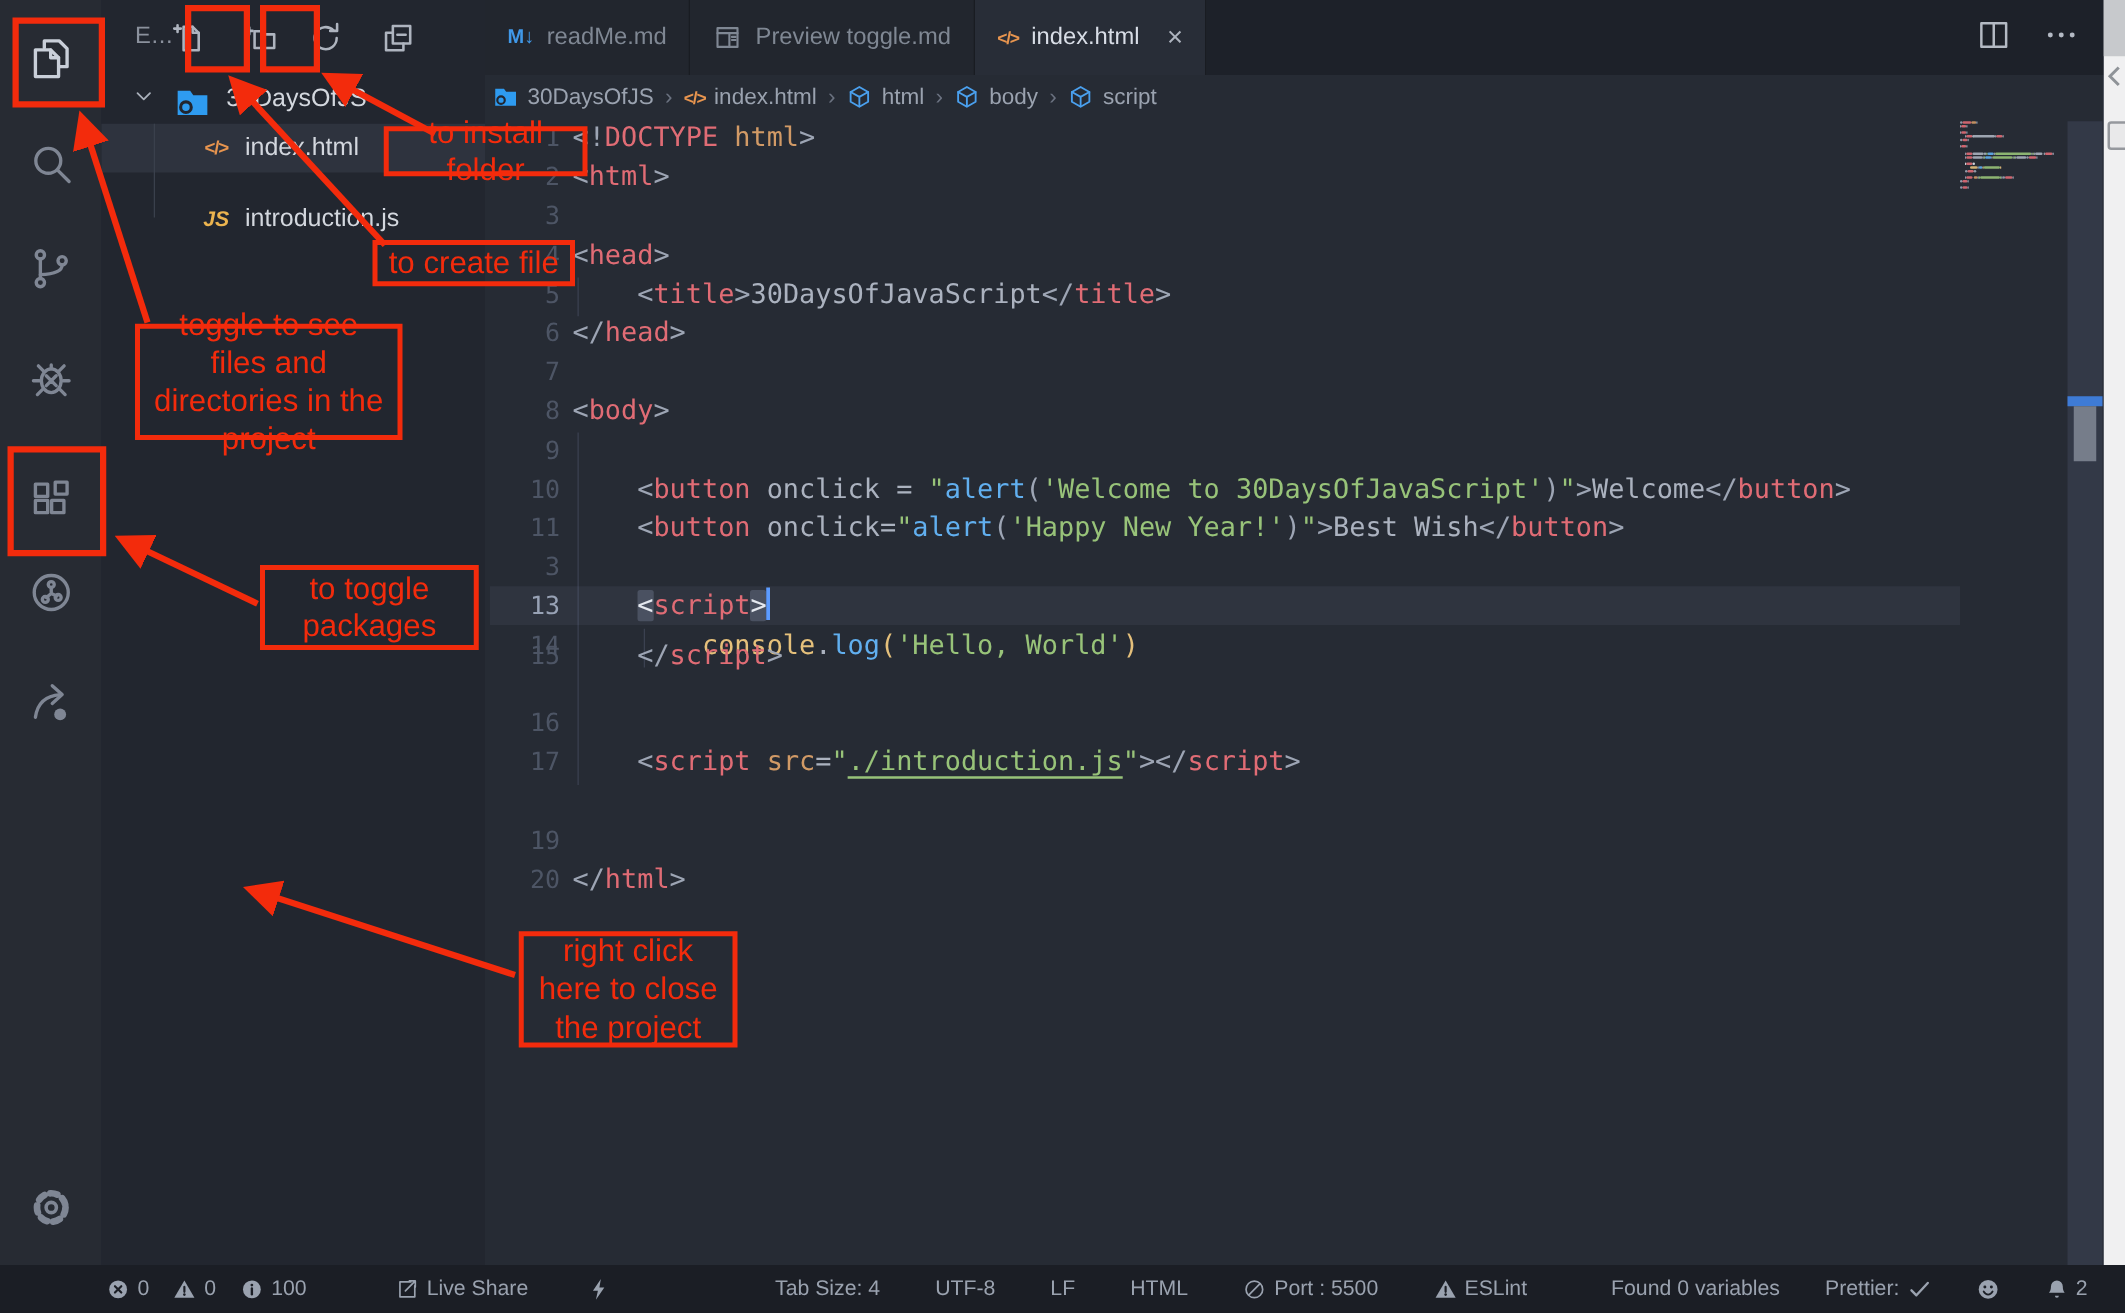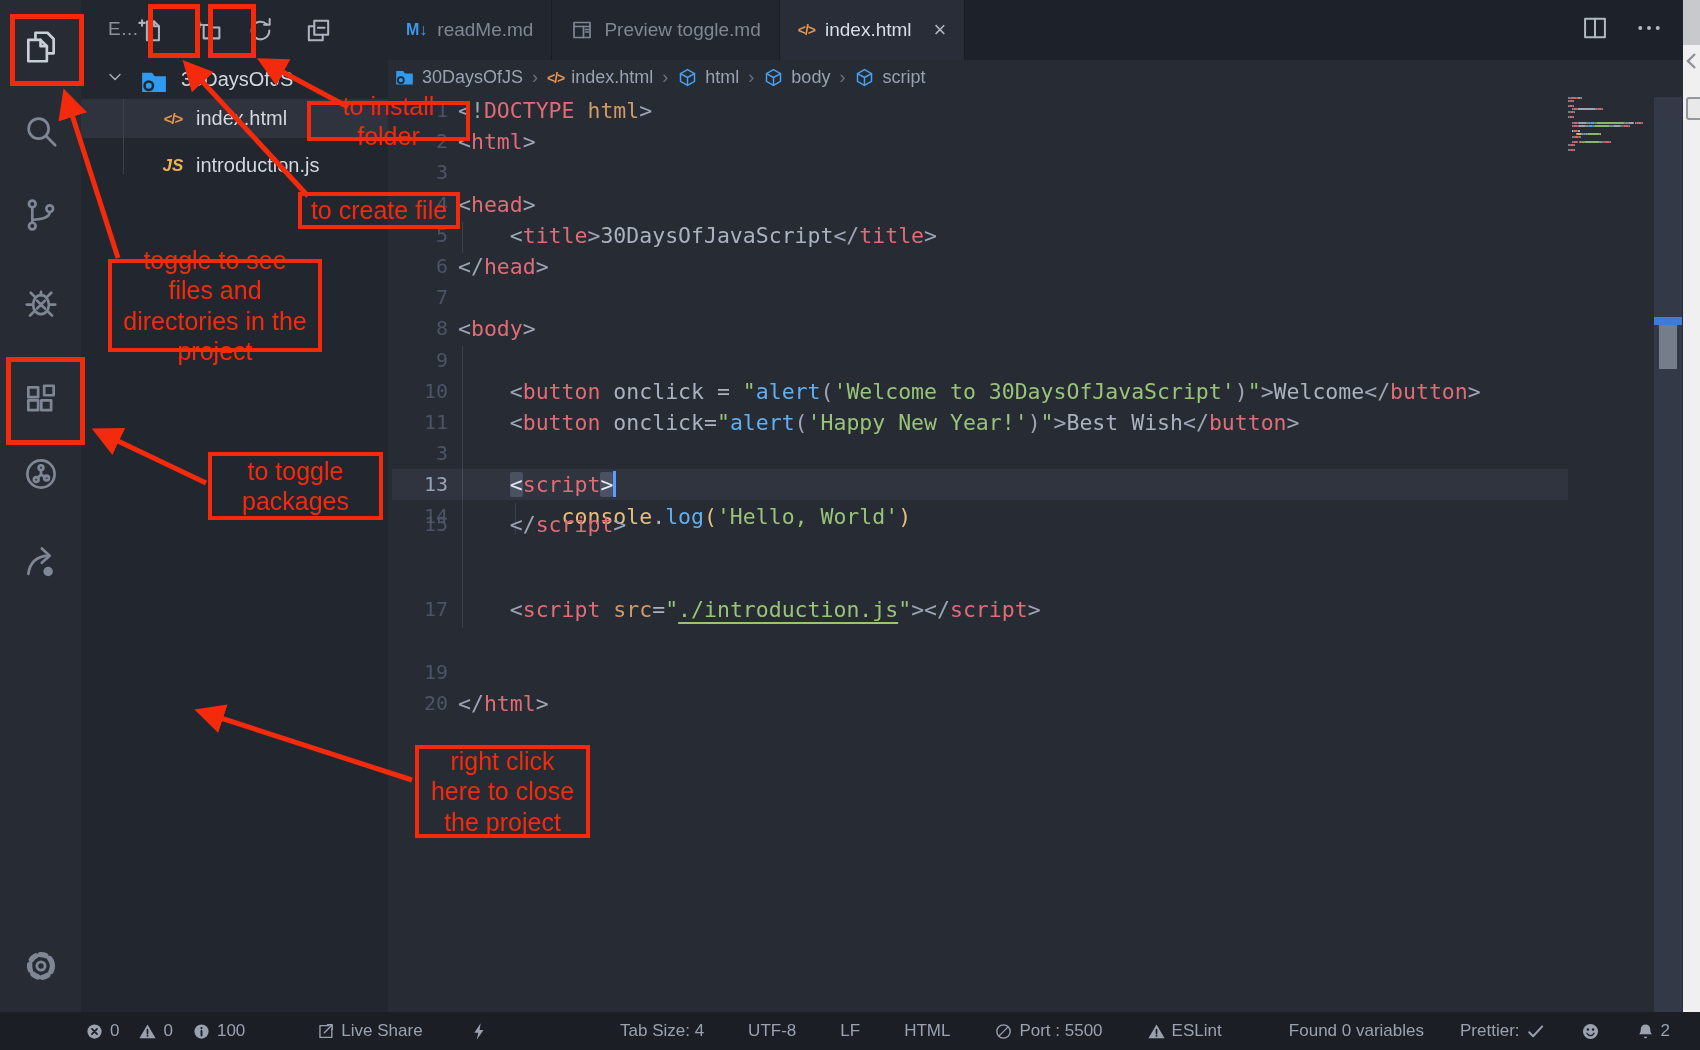--- a/index.html
+++ b/index.html
@@ -239,20 +239,24 @@
           <span class="ln">13</span>
           <span class="code-text"><span style="color: rgb(171, 178, 191);">    </span><span class="seg-bm" style="color: rgb(228, 232, 239);">&lt;</span><span style="color: rgb(224, 108, 117);">script</span><span class="seg-bm" style="color: rgb(228, 232, 239);">&gt;</span><span class="cursor"></span></span>
         </div>
         <div class="code-row" style="top: 405.6px;">
           <span class="ln">14</span>
           <span class="code-text"><span style="color: rgb(171, 178, 191);">        </span><span style="color: rgb(229, 192, 123);">console</span><span style="color: rgb(171, 178, 191);">.</span><span style="color: rgb(97, 175, 239);">log</span><span style="color: rgb(229, 192, 123);">(</span><span style="color: rgb(152, 195, 121);">'Hello, World'</span><span style="color: rgb(229, 192, 123);">)</span></span>
         </div>
         <div class="code-row" style="top: 414px;">
           <span class="ln">15</span>
           <span class="code-text"><span style="color: rgb(171, 178, 191);">    </span><span style="color: rgb(157, 165, 180);">&lt;/</span><span style="color: rgb(224, 108, 117);">script</span><span style="color: rgb(157, 165, 180);">&gt;</span></span>
+        </div>
+        <div class="code-row" style="top: 468px;">
+          <span class="ln">16</span>
+          <span class="code-text"></span>
         </div>
         <div class="code-row" style="top: 499.2px;">
           <span class="ln">17</span>
           <span class="code-text"><span style="color: rgb(171, 178, 191);">    </span><span style="color: rgb(157, 165, 180);">&lt;</span><span style="color: rgb(224, 108, 117);">script</span><span style="color: rgb(171, 178, 191);"> </span><span style="color: rgb(209, 154, 102);">src</span><span style="color: rgb(171, 178, 191);">=</span><span style="color: rgb(152, 195, 121);">"</span><span class="seg-link" style="color: rgb(152, 195, 121);">./introduction.js</span><span style="color: rgb(152, 195, 121);">"</span><span style="color: rgb(157, 165, 180);">&gt;</span><span style="color: rgb(157, 165, 180);">&lt;/</span><span style="color: rgb(224, 108, 117);">script</span><span style="color: rgb(157, 165, 180);">&gt;</span></span>
         </div>
         <div class="code-row" style="top: 561.6px;">
           <span class="ln">19</span>
           <span class="code-text"></span>
         </div>
         <div class="code-row" style="top: 592.8px;">
@@ -394,21 +398,21 @@
           <span class="tree-folder-icon"><svg viewBox="0 0 24 24">
               <path d="M2.5 4.5h8l2 2.8h9V20h-19z" fill="#2e9bf0"></path>
               <circle cx="7.8" cy="15" r="3.4" fill="none" stroke="#22262f" stroke-width="2"></circle>
             </svg></span>
           <span class="tree-root-label">30DaysOfJS</span>
         </div>
         <div class="tree-row selected" style="top: 99px;">
           <span class="file-badge badge-code">&lt;/&gt;</span>
           <span class="file-label">index.html</span>
         </div>
-        <div class="tree-row" style="top: 146px;">
+        <div class="tree-row" style="top: 156px;">
           <span class="file-badge badge-js">JS</span>
           <span class="file-label">introduction.js</span>
         </div>
       </div>
     <div class="indent-guide-tree"></div>
   </div>
 
   <div class="activity-bar" id="activity-bar">
       <div class="ab-icon bright" style="top: 24px;">
         <span style="display: inline-flex; width: 38px; height: 38px; align-items: center; justify-content: center;">

